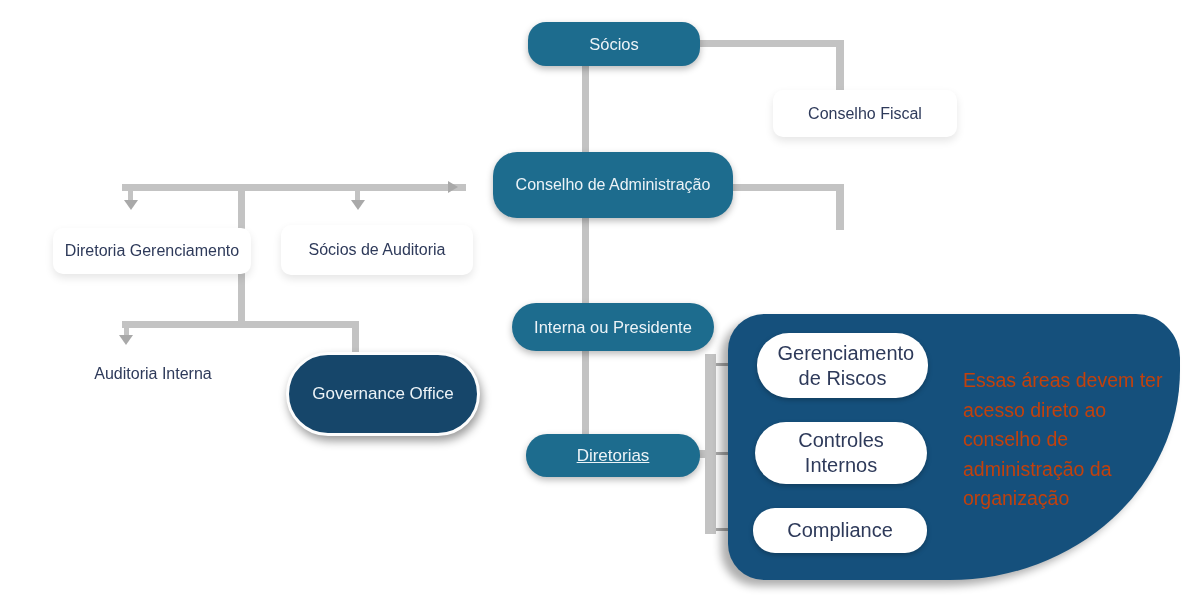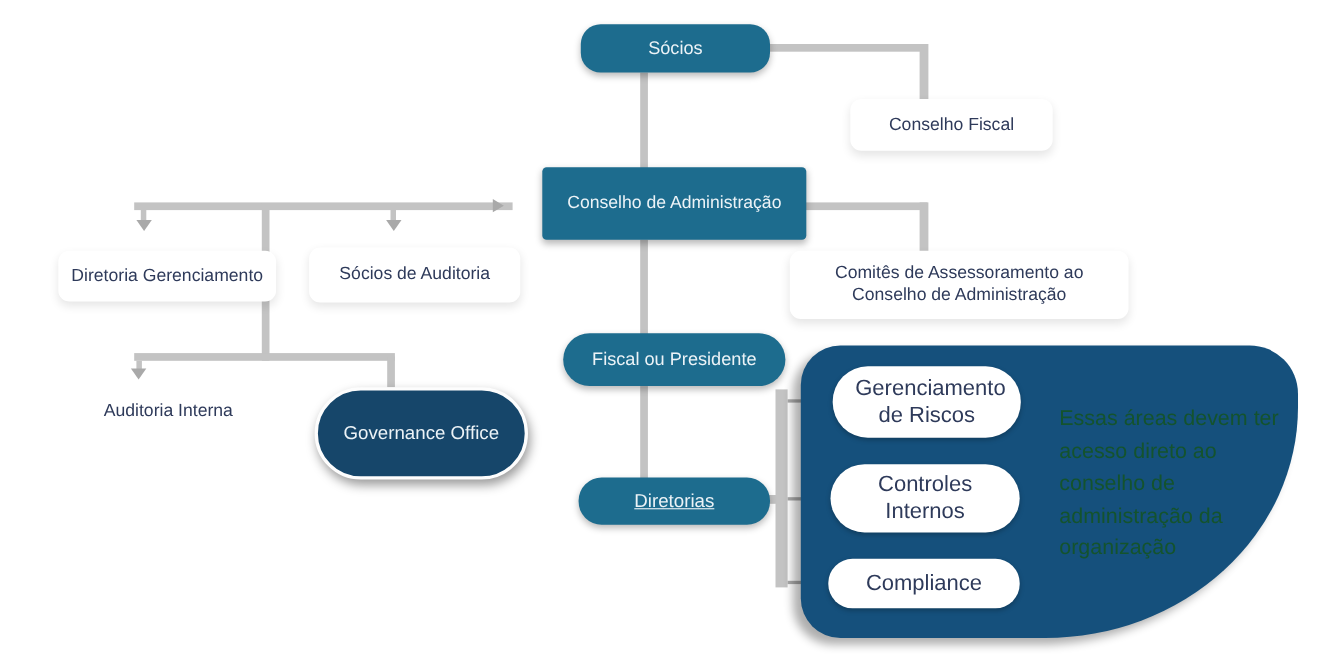--- a/index.html
+++ b/index.html
@@ -53,21 +53,21 @@
   }
   .governance{
     background:var(--governance);color:var(--text-light);
     border:3px solid #fdfdfd;border-radius:42px;
     box-shadow:2px 5px 10px rgba(0,0,0,0.40);
     font-size:17px;
     align-items:center;
   }
   .note{
     position:absolute;left:963px;top:366px;width:200px;
-    color:#14532d;font-size:19.5px;line-height:29.5px;text-align:left;
+    color:#c2410c;font-size:19.5px;line-height:29.5px;text-align:left;
   }
 </style>
 </head>
 <body>
 
 <div id="canvas">
 
   <div class="line" style="left:582px;top:66px;width:7px;height:88px;"></div>
 
   <div class="line" style="left:672px;top:40px;width:171px;height:7px;"></div>
@@ -125,38 +125,35 @@
   <div class="note">Essas áreas devem ter acesso direto ao conselho de administração da organização</div>
 
   <div class="box teal" style="left:500px;top:22px;width:172px;height:44px;border-radius:18px;">
     <span>Sócios</span>
   </div>
 
   <div class="box whitebox" style="left:745px;top:90px;width:184px;height:47px;">
     <span>Conselho Fiscal</span>
   </div>
 
-  <div class="box teal" style="left:465px;top:152px;width:240px;height:66px;border-radius:4px;font-size:16px;text-align:center;">
+  <div class="box teal" style="left:465px;top:152px;width:240px;height:66px;border-radius:24px;font-size:16px;text-align:center;">
     <span>Conselho de Administração</span>
   </div>
 
   <div class="box whitebox" style="left:25px;top:228px;width:198px;height:46px;">
     <span>Diretoria Gerenciamento</span>
   </div>
 
   <div class="box whitebox" style="left:253px;top:225px;width:192px;height:50px;">
     <span>Sócios de Auditoria</span>
   </div>
 
-  <div class="box whitebox" style="left:690px;top:228px;width:308px;height:62px;padding:0 14px;">
-    <span>Comitês de Assessoramento ao Conselho de Administração</span>
-  </div>
 
   <div class="box teal" style="left:484px;top:303px;width:202px;height:48px;border-radius:24px;">
-    <span>Fiscal ou Presidente</span>
+    <span>Interna ou Presidente</span>
   </div>
 
   <div class="box whitebox" style="left:40px;top:352px;width:170px;height:44px;box-shadow:none;text-align:center;">
     <span>Auditoria Interna</span>
   </div>
 
   <div class="box governance" style="left:258px;top:352px;width:194px;height:84px;">
     <span>Governance Office</span>
   </div>
 

